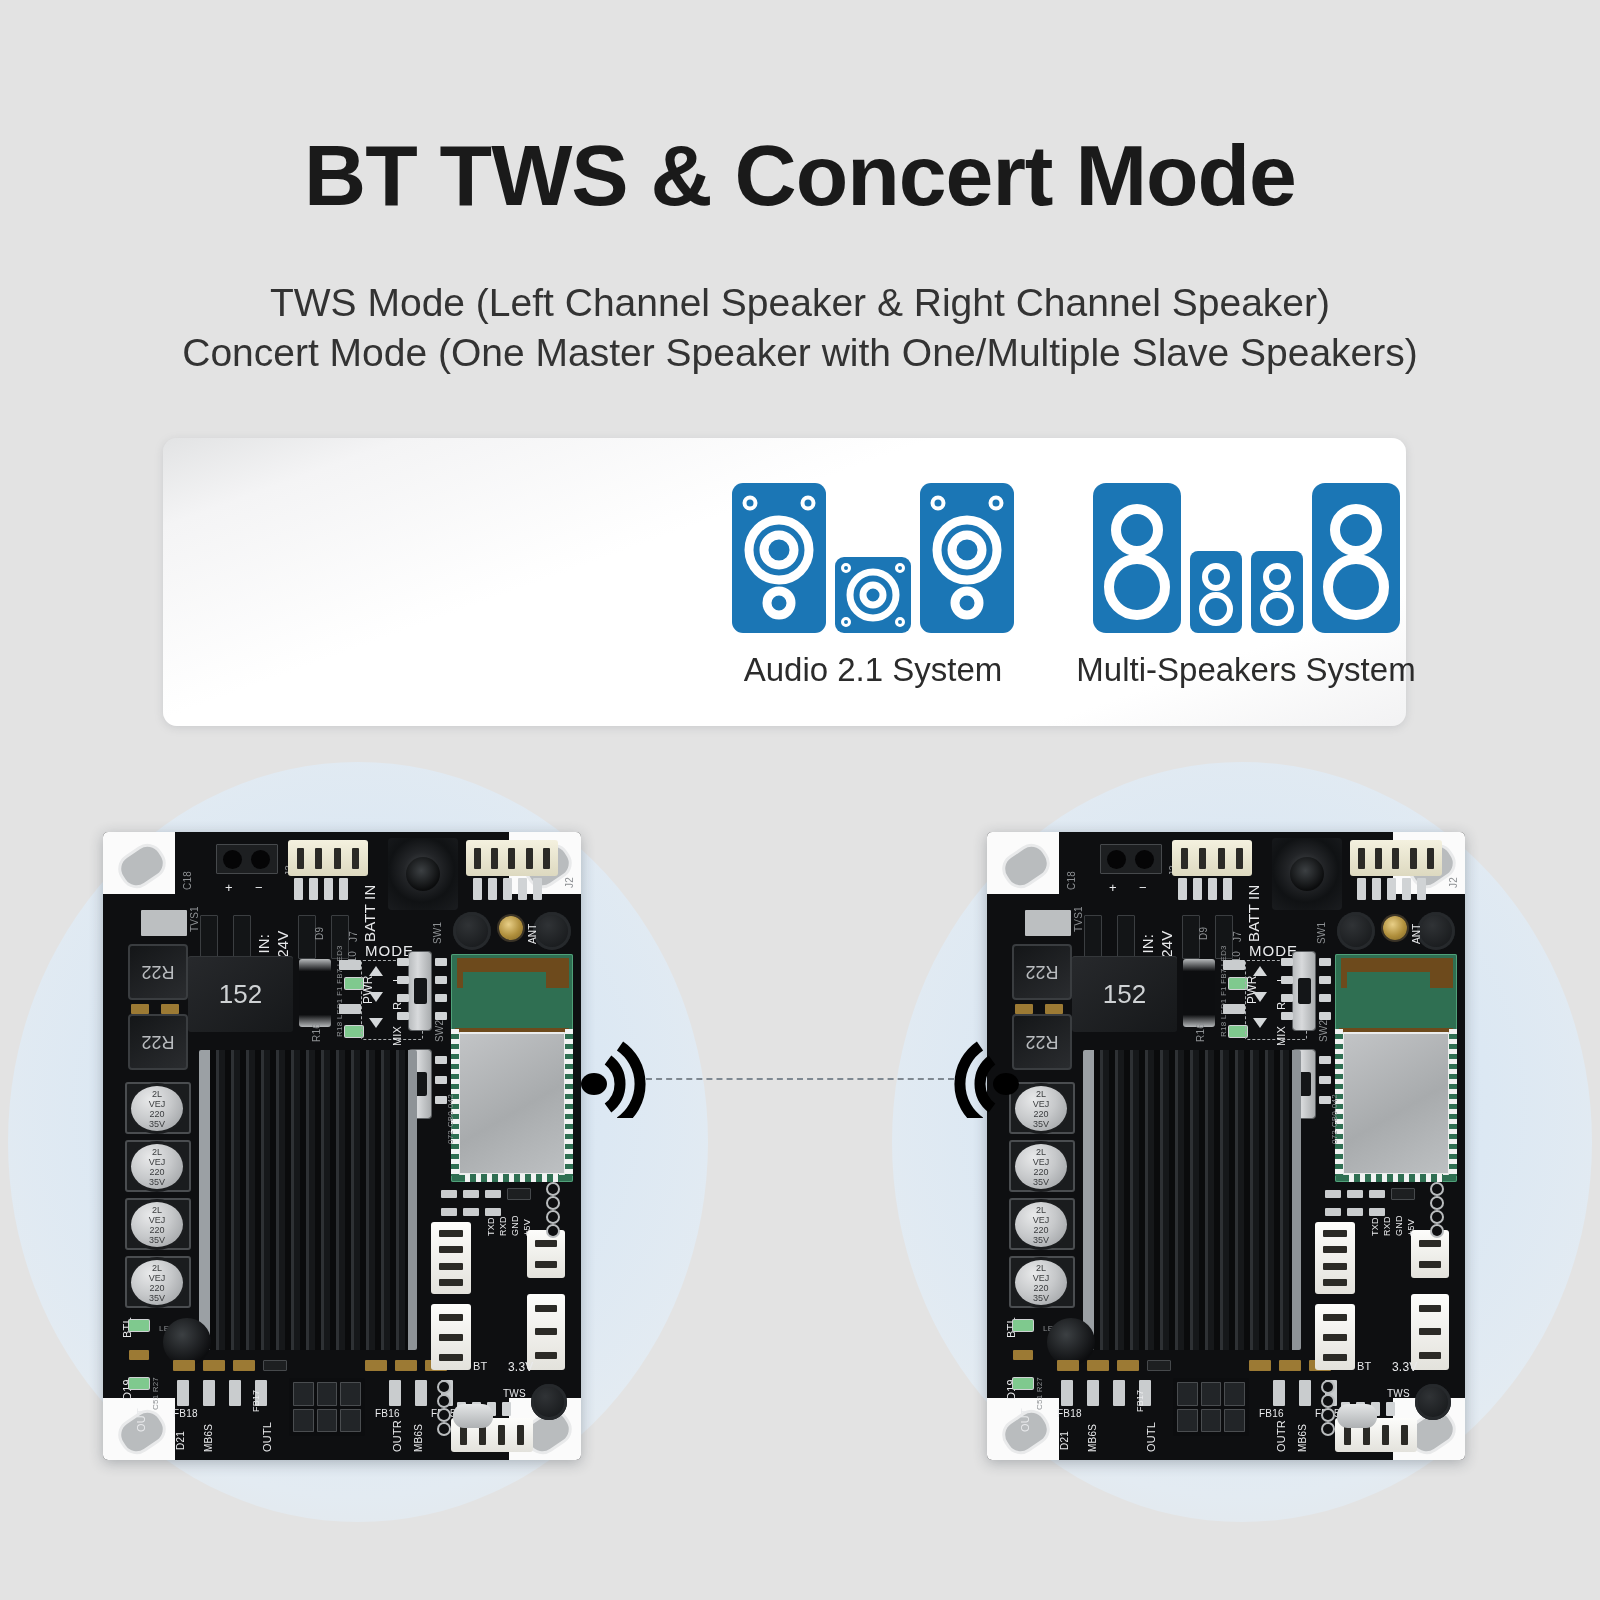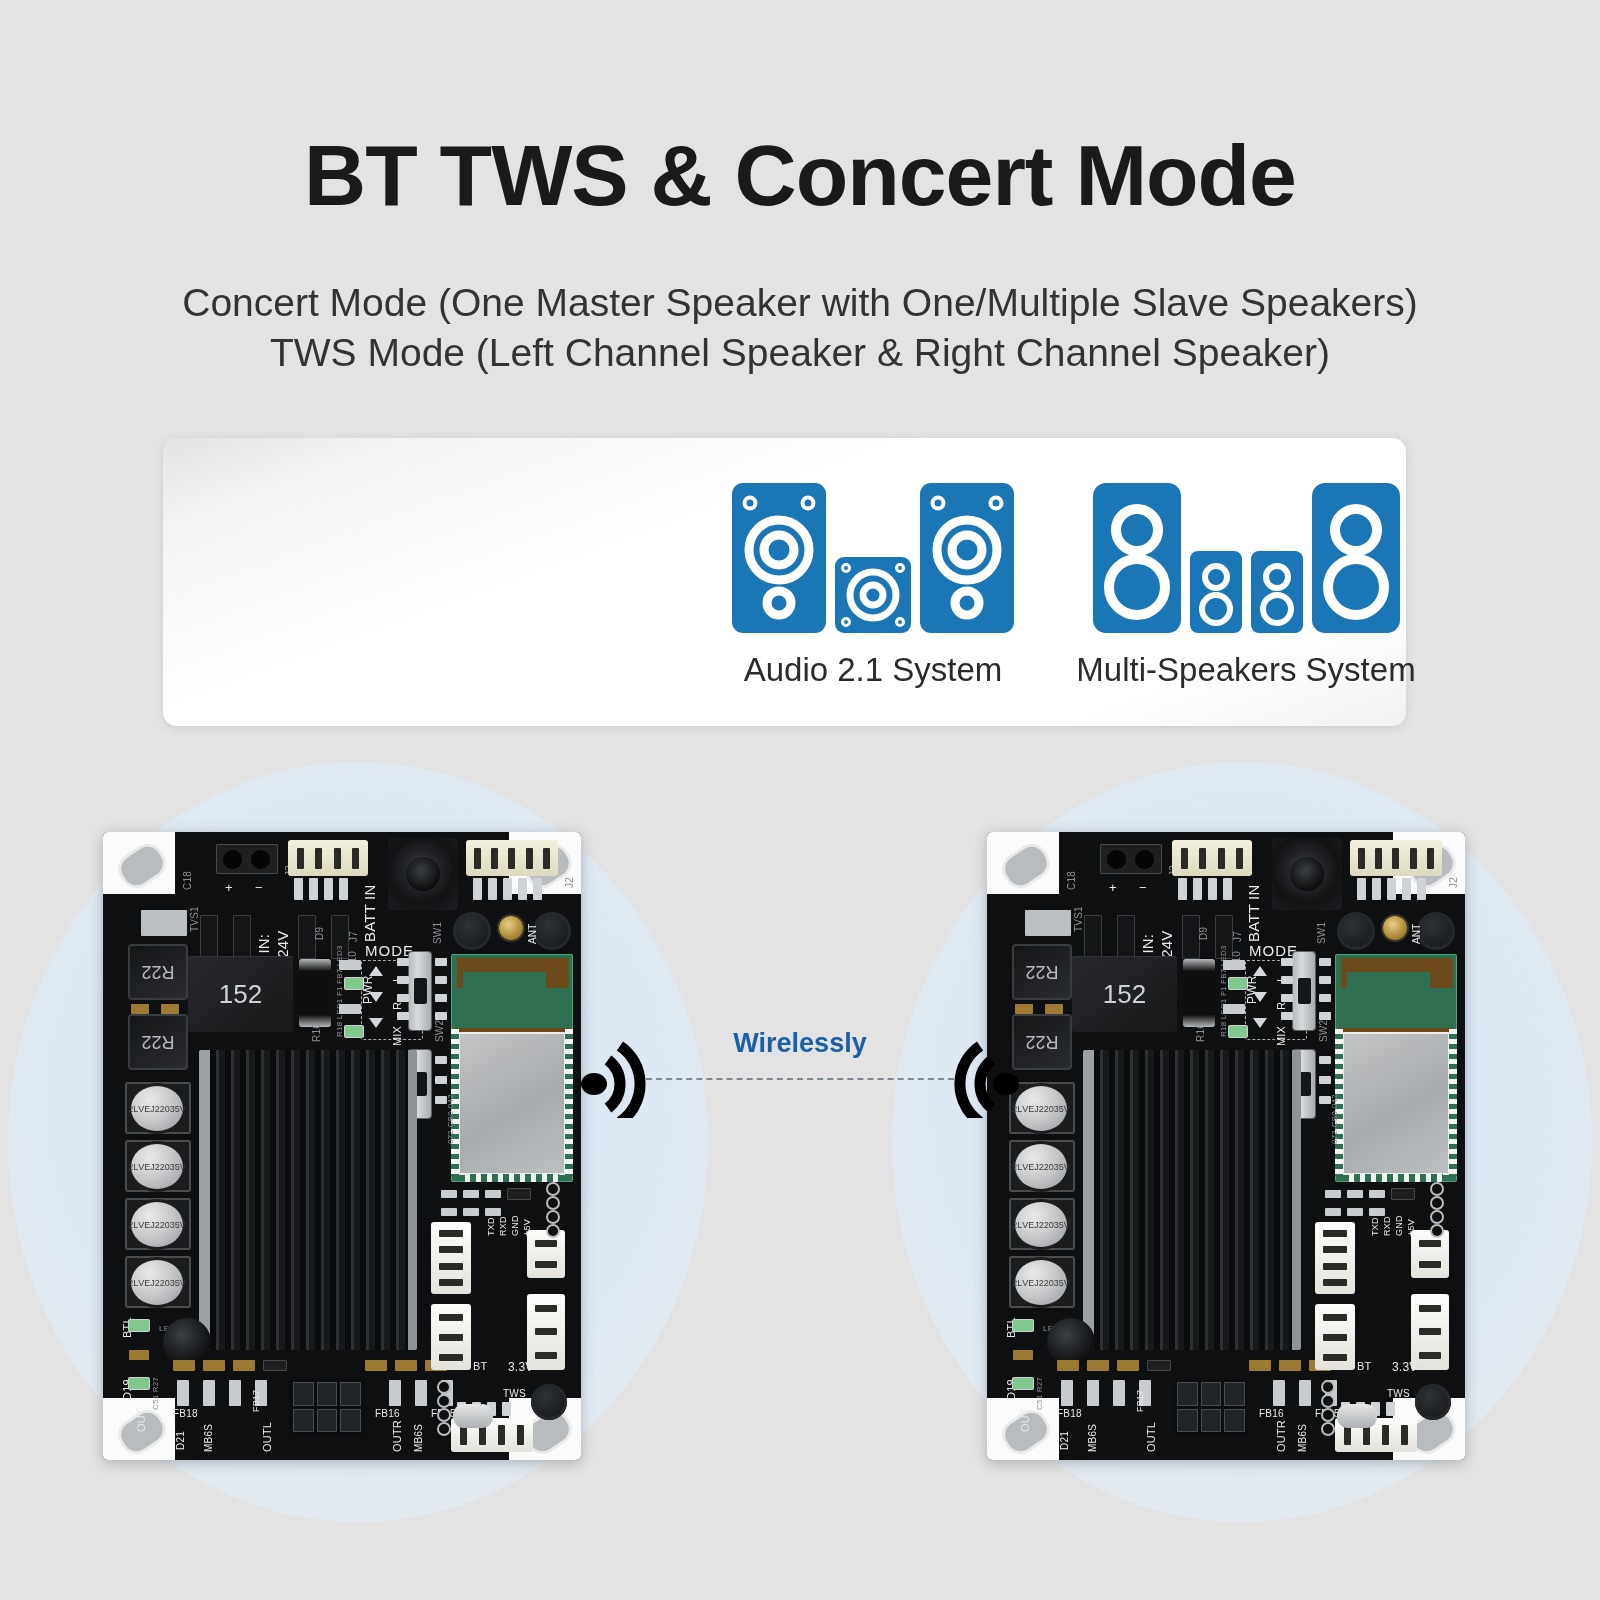--- a/index.html
+++ b/index.html
@@ -137,21 +137,21 @@
     color: #b9bcbf;
     font-size: 18px;
     display: flex; align-items: center; justify-content: center;
   }
   .cap {
     border-radius: 50%;
     background: radial-gradient(circle at 36% 30%, #e8e9ea 0%, #c6c8ca 48%, #96999c 100%);
     color: #3a3c3e;
     font-size: 9px;
     line-height: 10px;
-    display: flex; flex-direction: row;
+    display: flex; flex-direction: column;
     align-items: center; justify-content: center;
     text-align: center;
     box-shadow: 0 0 0 3px #1b1d1f;
   }
   .cap-slot { position: absolute; background: #1a1c1e; border: 2px solid #4a4d50; border-radius: 3px; }
 
   .heatsink {
     background: repeating-linear-gradient(90deg,
       #0a0b0c 0px, #0a0b0c 6px,
       #2e3134 6px, #2e3134 9px,
@@ -289,22 +289,22 @@
 
   
   svg { display: block; }
 </style>
 </head>
 <body>
 
 <div id="page-title">BT TWS &amp; Concert Mode</div>
 
 <div id="subtitle">
+  <div>TWS Mode (Left Channel Speaker &amp; Right Channel Speaker)</div>
   <div>Concert Mode (One Master Speaker with One/Multiple Slave Speakers)</div>
-  <div>TWS Mode (Left Channel Speaker &amp; Right Channel Speaker)</div>
 </div>
 
 <div id="systems-panel">
 
 
   <div class="system-item" id="sys-1">
     <div class="sys-icons">
       <svg width="94" height="150" viewBox="0 0 94 150" aria-hidden="true">
         <rect x="0" y="0" width="94" height="150" rx="11" fill="#1b76b5"></rect>
         <circle cx="18" cy="20" r="5.5" fill="none" stroke="#ffffff" stroke-width="4"></circle>
@@ -911,21 +911,20 @@
   <div class="smd" style="left:338px;top:358px;width:16px;height:8px;"></div>
   <div class="smd" style="left:360px;top:358px;width:16px;height:8px;"></div>
   <div class="smd" style="left:382px;top:358px;width:16px;height:8px;"></div>
   <div class="smd-dark" style="left:404px;top:356px;width:24px;height:12px;"></div>
   <div class="smd" style="left:338px;top:376px;width:16px;height:8px;"></div>
   <div class="smd" style="left:360px;top:376px;width:16px;height:8px;"></div>
   <div class="smd" style="left:382px;top:376px;width:16px;height:8px;"></div>
 </div>
 
 <div id="wireless-link">
-  <div id="wirelessly-label">Wirelessly</div>
   <div id="dashed-line"></div>
 
   <div class="wifi" id="wifi-left">
     <svg width="72" height="80" viewBox="0 0 72 80" aria-hidden="true">
       <ellipse cx="16" cy="46" rx="13" ry="11" fill="#000000"></ellipse>
       <path d="M30 22 A30 30 0 0 1 30 70" fill="none" stroke="#000000" stroke-width="11" stroke-linecap="butt"></path>
       <path d="M42 8 A46 46 0 0 1 42 84" fill="none" stroke="#000000" stroke-width="11" stroke-linecap="butt"></path>
     </svg>
   </div>
 

